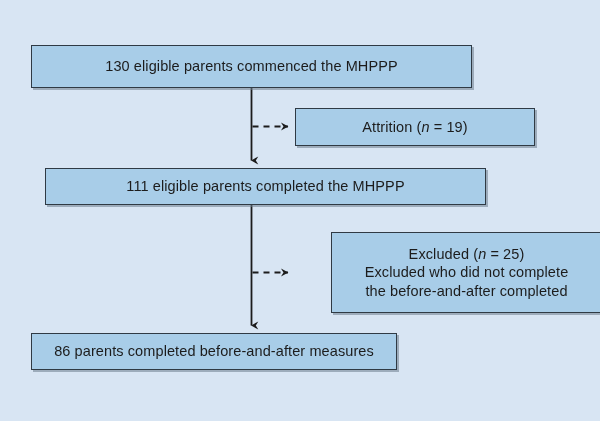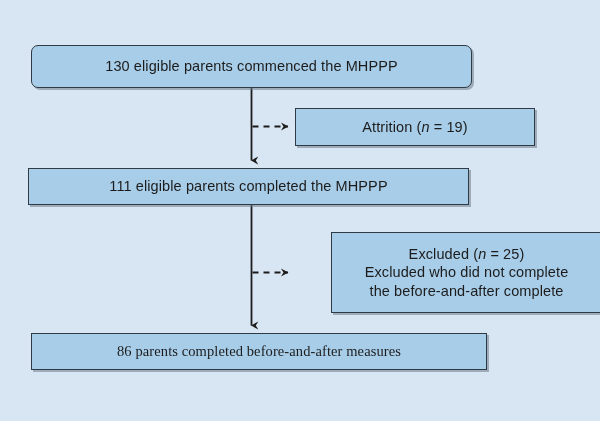--- a/index.html
+++ b/index.html
@@ -36,23 +36,23 @@
     padding: 2px 6px;
   }
   .node .line {
     display: block;
     white-space: nowrap;
   }
   .node em {
     font-style: italic;
   }
   
-  #box-enrolled  { left: 31px;  top: 45px;  width: 441px; height: 43px; border-radius: 7px; }
-  #box-completed { left: 28px;  top: 168px; width: 441px; height: 37px; }
-  #box-measures  { left: 31px;  top: 333px; width: 456px; height: 37px; font-family: Liberation Serif, serif; }
+  #box-enrolled  { left: 31px;  top: 45px;  width: 441px; height: 43px; }
+  #box-completed { left: 45px;  top: 168px; width: 441px; height: 37px; }
+  #box-measures  { left: 31px;  top: 333px; width: 366px; height: 37px; }
   
   #box-attrition { left: 295px; top: 108px; width: 240px; height: 38px; }
   #box-excluded  { left: 295px; top: 232px; width: 271px; height: 81px;
                    flex-direction: column; margin-left: 36px; }
 
   
   #connectors {
     position: absolute;
     left: 0; top: 0;
     width: 600px; height: 421px;
@@ -91,20 +91,20 @@
     <span class="line"><span>Attrition (</span><em>n</em><span> = 19)</span></span>
   </div>
 
   <div class="node" id="box-completed">
     <span class="line">111 eligible parents completed the MHPPP</span>
   </div>
 
   <div class="node" id="box-excluded">
     <span class="line"><span>Excluded (</span><em>n</em><span> = 25)</span></span>
     <span class="line">Excluded who did not complete</span>
-    <span class="line">the before-and-after complete</span>
+    <span class="line">the before-and-after completed</span>
   </div>
 
   <div class="node" id="box-measures">
     <span class="line">86 parents completed before-and-after measures</span>
   </div>
 
 </div>
 
 </body></html>

